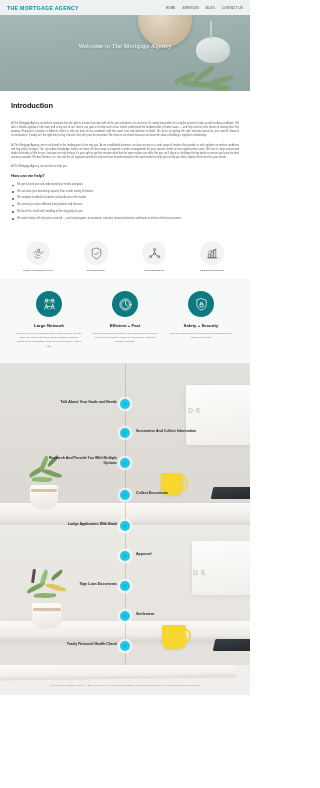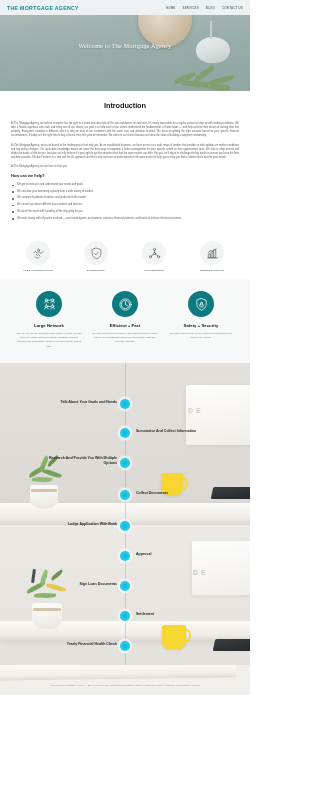--- a/index.html
+++ b/index.html
@@ -99,21 +99,20 @@
   .intro {
     background: #ffffff;
     padding: 10px 11px 10px 11px;
   }
   .intro-title {
     font-size: 7.4px;
     font-weight: bold;
     color: #1b1b1b;
     margin-bottom: 12px;
     letter-spacing: -0.1px;
-    text-align: center;
   }
   .para {
     font-size: 2.55px;
     line-height: 1.62;
     color: #5d6265;
     text-align: justify;
     margin-bottom: 5px;
   }
   .help-title {
     font-size: 3.9px;

